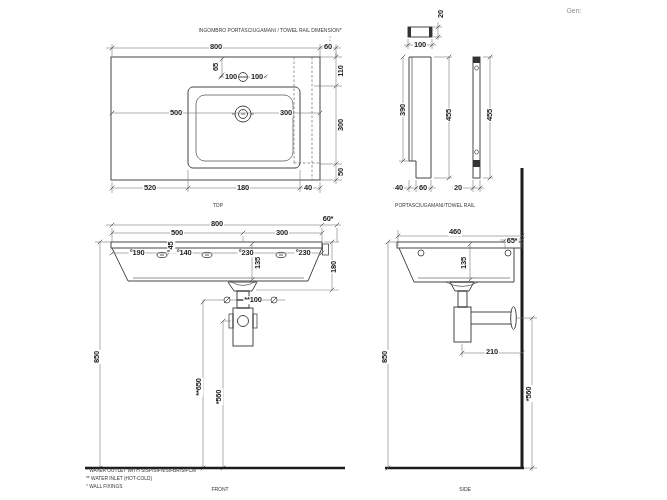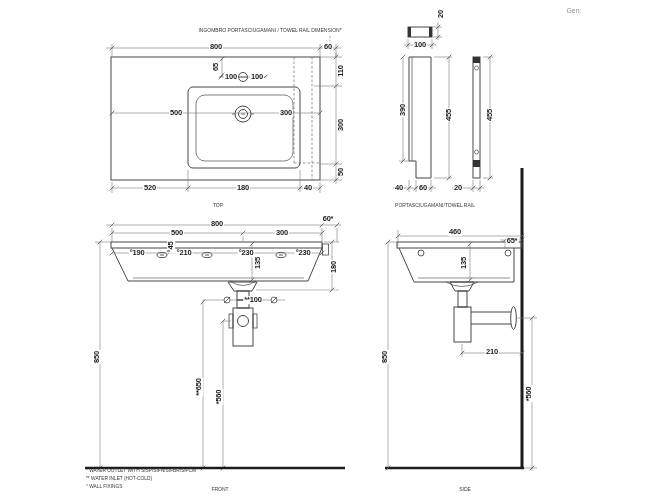--- a/index.html
+++ b/index.html
@@ -291,21 +291,21 @@
 <span class="lbl" style="left:399px;top:188px">40</span>
 <span class="lbl" style="left:423px;top:188px">60</span>
 <span class="lbl" style="left:458px;top:188px">20</span>
 <span class="lbl sm" style="left:435px;top:205px">PORTASCIUGAMANI/TOWEL RAIL</span>
 
 <span class="lbl" style="left:217px;top:224px">800</span>
 <span class="lbl" style="left:328px;top:219px">60*</span>
 <span class="lbl" style="left:177px;top:233px">500</span>
 <span class="lbl" style="left:282px;top:233px">300</span>
 <span class="lbl" style="left:137px;top:253px">°190</span>
-<span class="lbl" style="left:184px;top:253px">°210</span>
+<span class="lbl" style="left:184px;top:253px">°140</span>
 <span class="lbl" style="left:246px;top:253px">°230</span>
 <span class="lbl" style="left:303px;top:253px">°230</span>
 <span class="lbl v" style="left:171px;top:247px">°45</span>
 <span class="lbl v" style="left:258px;top:263px">135</span>
 <span class="lbl v" style="left:334px;top:267px">180</span>
 <span class="lbl" style="left:253px;top:300px">**100</span>
 <span class="lbl v" style="left:97px;top:357px">850</span>
 <span class="lbl v" style="left:199px;top:387px">**650</span>
 <span class="lbl v" style="left:219px;top:397px">*560</span>
 <span class="note" style="left:86px;top:471px">* WATER OUTLET WITH SISP/SIFN/SIFBR/SIFCM</span>

